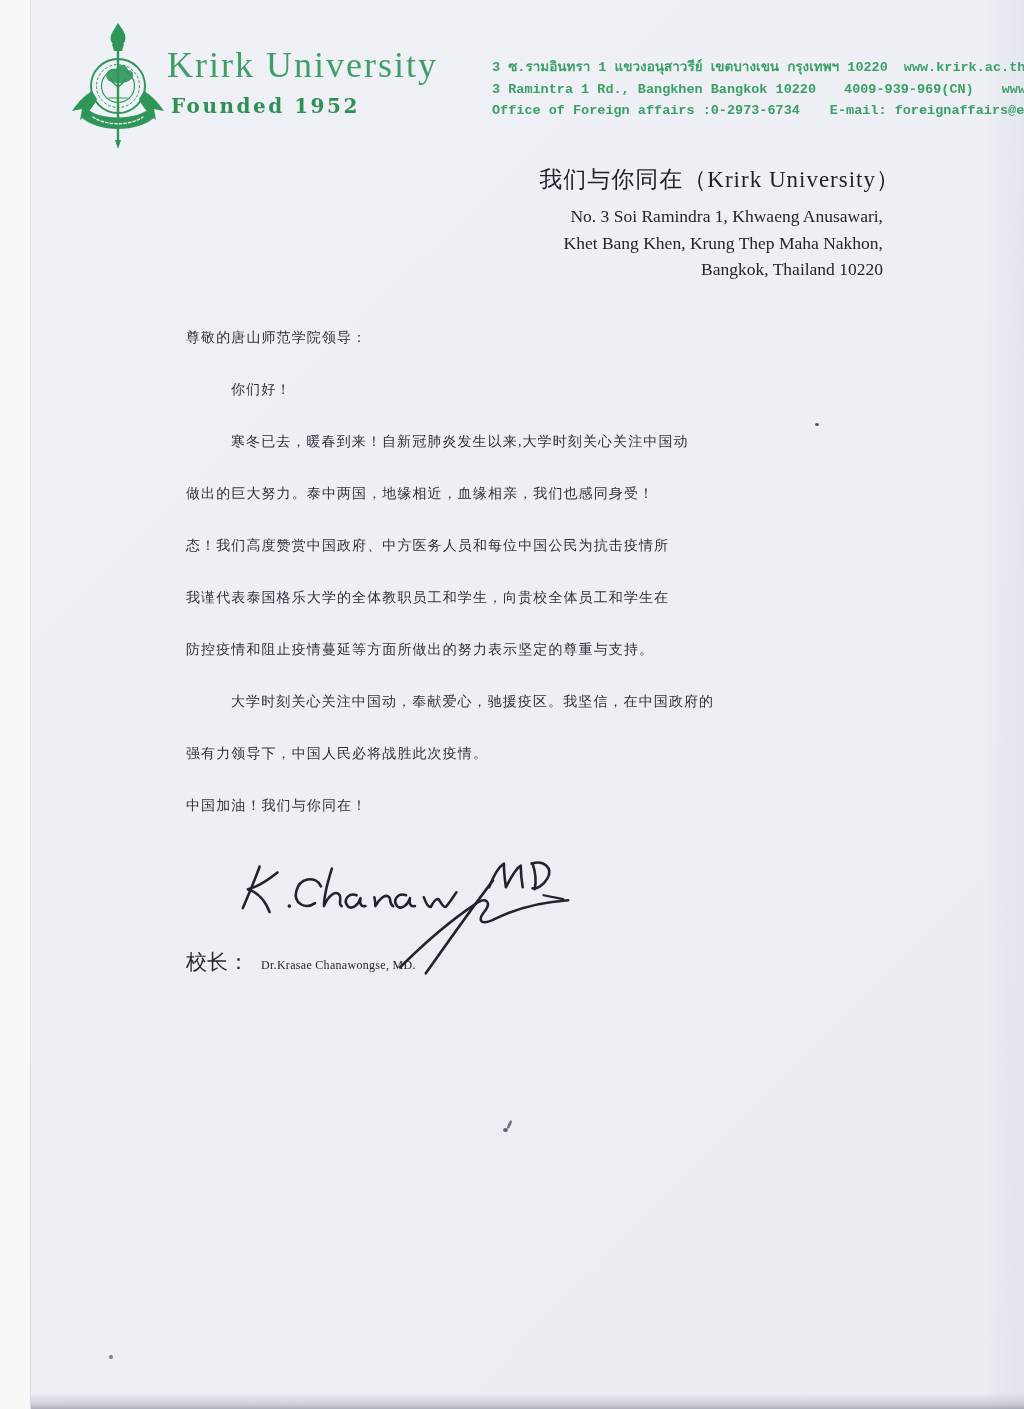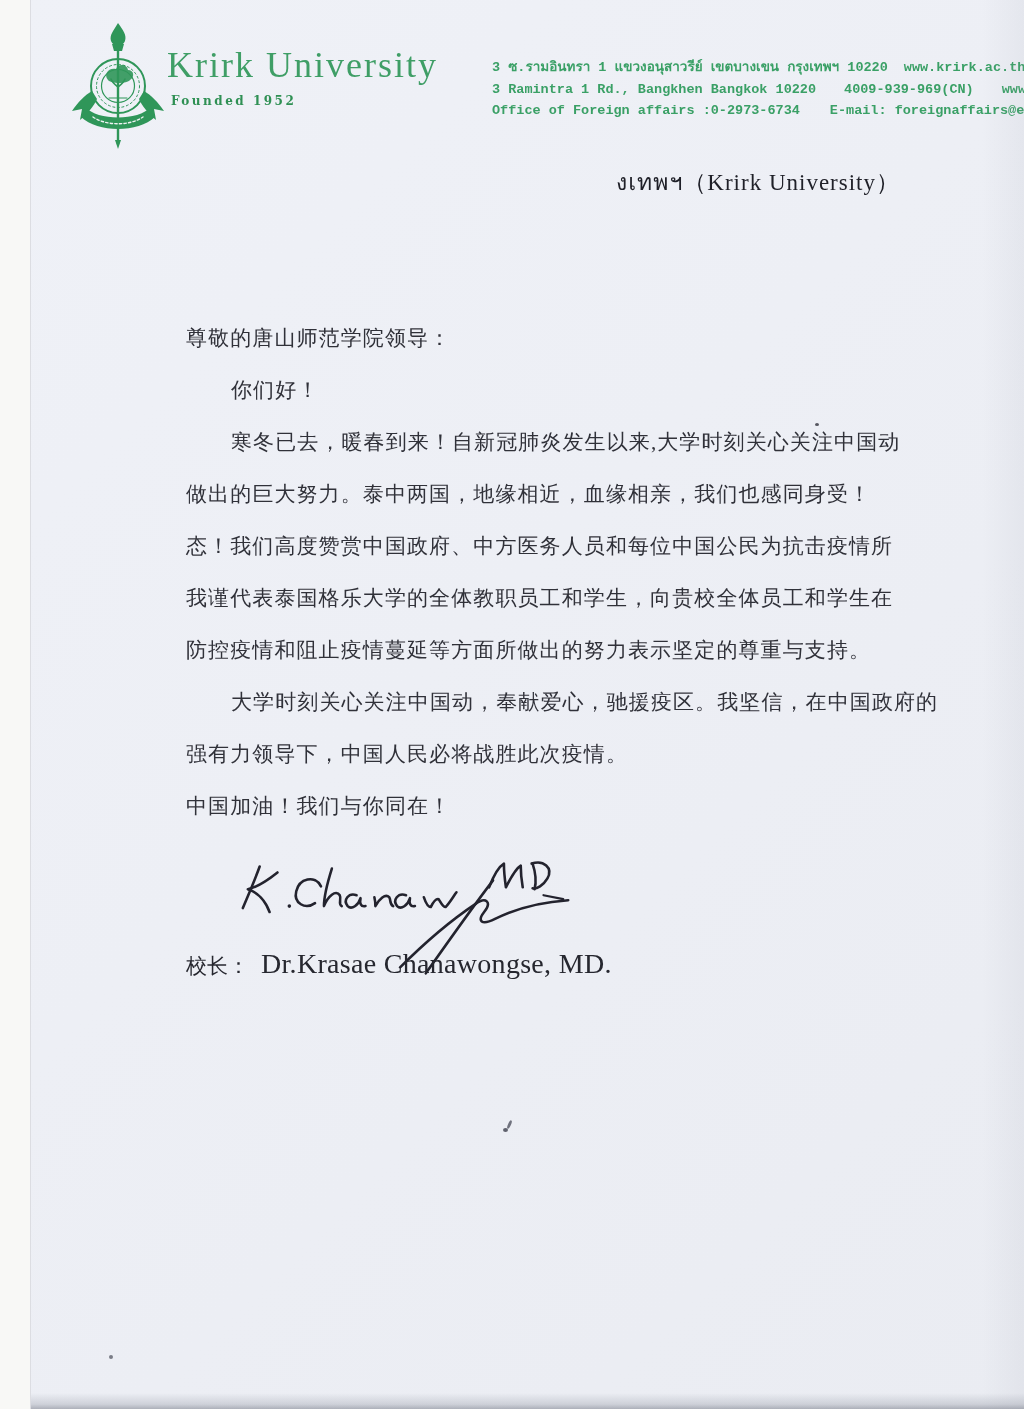--- a/index.html
+++ b/index.html
@@ -25,21 +25,21 @@
 
   
   .emblem{ position:absolute; left:66px; top:20px; width:104px; height:132px; }
   .wordmark{
     position:absolute; left:167px; top:44px;
     font-family:cursive; font-size:36px; letter-spacing:2px;
     color:#3f9e66; white-space:nowrap; transform:scaleY(1.02);
   }
   .founded{
     position:absolute; left:171px; top:94px;
-    font-family:"DejaVu Serif",serif; font-weight:700; font-size:12px;
+    font-family:"DejaVu Serif",serif; font-weight:700; font-size:20px;
     letter-spacing:2.5px; color:#2f9054; white-space:nowrap;
   }
   .contact{
     position:absolute; left:492px; top:57px; width:522px;
     font-family:Liberation Mono, monospace;
     font-weight:700; font-size:13.5px; line-height:21.5px; color:#3aa066;
   }
   .contact .cline{ white-space:nowrap; display:flex; }
   .contact .cline span{ display:inline-block; }
   .g1{ margin-left:16px; } .g2{ margin-left:28px; } .g3{ margin-left:30px; }
@@ -50,32 +50,32 @@
     font-size:23px; letter-spacing:1px; color:#1f2028; white-space:nowrap;
   }
   .address{
     position:absolute; right:141px; top:203px; text-align:right;
     font-size:17.5px; line-height:26.5px; color:#23242c;
   }
 
   
   .letter-body{
     position:absolute; left:186px; top:312px; width:716px;
-    font-size:21px; letter-spacing:1.1px; color:#303139;
+    font-size:14px; letter-spacing:1.1px; color:#303139;
   }
   .bline{ height:52px; line-height:52px; white-space:nowrap; }
   .indent{ padding-left:45px; }
 
   
   .sig-svg{ position:absolute; left:230px; top:854px; width:356px; height:122px; }
   .sig-line{
     position:absolute; left:186px; top:948px; white-space:nowrap;
     font-size:21px; color:#26272f;
   }
-  .sig-line .sig-name{ font-size:28px; margin-left:12px; letter-spacing:.3px;margin-top:29px; }
+  .sig-line .sig-name{ font-size:12px; margin-left:12px; letter-spacing:.3px;margin-top:29px; }
 
   
   .speck{ position:absolute; background:#6b6d78; border-radius:50%; }
   .speck.s1{ left:508px; top:1120px; width:3px; height:9px; transform:rotate(24deg); background:#70727e; }
   .speck.s1b{ left:503px; top:1128px; width:5px; height:4px; background:#5f616d; }
   .speck.s2{ left:815px; top:423px; width:4px; height:3px; background:#55565f; }
   .speck.s3{ left:109px; top:1355px; width:4px; height:4px; background:#7a7c86; }
   .speck.s4{ left:4px; top:207px; width:6px; height:10px; background:#9a9ca6; border-radius:2px; }
 </style>
 </head>
@@ -122,21 +122,26 @@
       <span>3 Ramintra 1 Rd., Bangkhen Bangkok 10220</span>
       <span class="g2">4009-939-969(CN)</span>
       <span class="g2">www.krirkcn.com(CN)</span>
     </div>
     <div class="cline">
       <span>Office of Foreign affairs :0-2973-6734</span>
       <span class="g3">E-mail: foreignaffairs@email.krirk.ac.th</span>
     </div>
   </div>
 
-  <div class="org-title">งเทพฯ（Krirk University）</div>
+  <div class="org-title">我们与你同在（Krirk University）</div>
+  <div class="address">
+    <div>No. 3 Soi Ramindra 1, Khwaeng Anusawari,</div>
+    <div>Khet Bang Khen, Krung Thep Maha Nakhon,</div>
+    <div>Bangkok, Thailand 10220</div>
+  </div>
 
   <div class="letter-body">
     <div class="bline">尊敬的唐山师范学院领导：</div>
     <div class="bline indent">你们好！</div>
     <div class="bline indent">寒冬已去，暖春到来！自新冠肺炎发生以来,大学时刻关心关注中国动</div>
     <div class="bline">做出的巨大努力。泰中两国，地缘相近，血缘相亲，我们也感同身受！</div>
     <div class="bline">态！我们高度赞赏中国政府、中方医务人员和每位中国公民为抗击疫情所</div>
     <div class="bline">我谨代表泰国格乐大学的全体教职员工和学生，向贵校全体员工和学生在</div>
     <div class="bline">防控疫情和阻止疫情蔓延等方面所做出的努力表示坚定的尊重与支持。</div>
     <div class="bline indent">大学时刻关心关注中国动，奉献爱心，驰援疫区。我坚信，在中国政府的</div>

